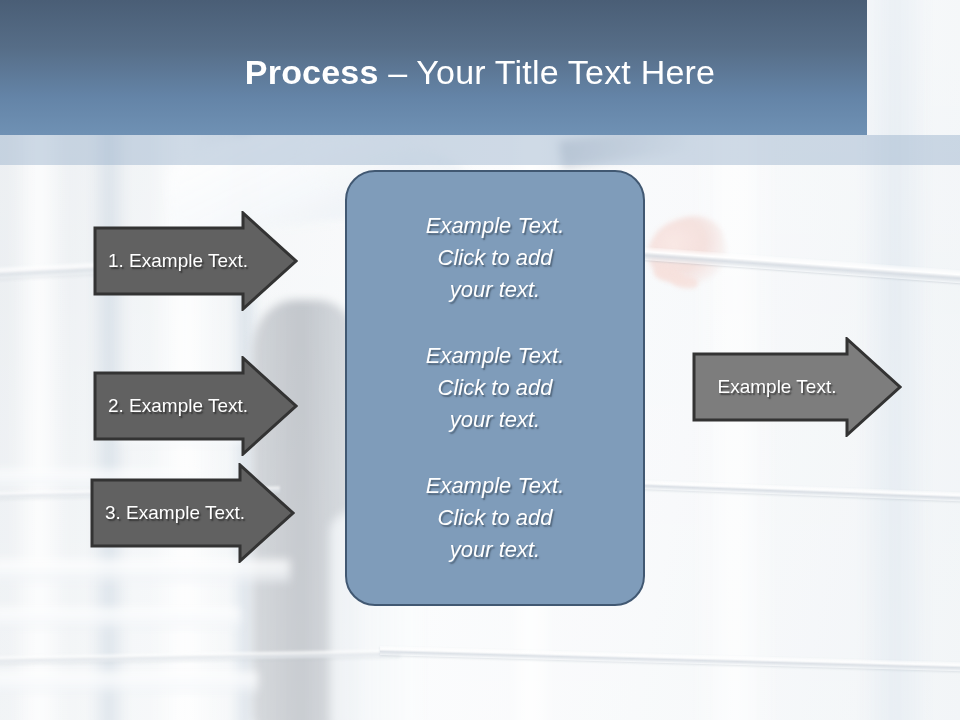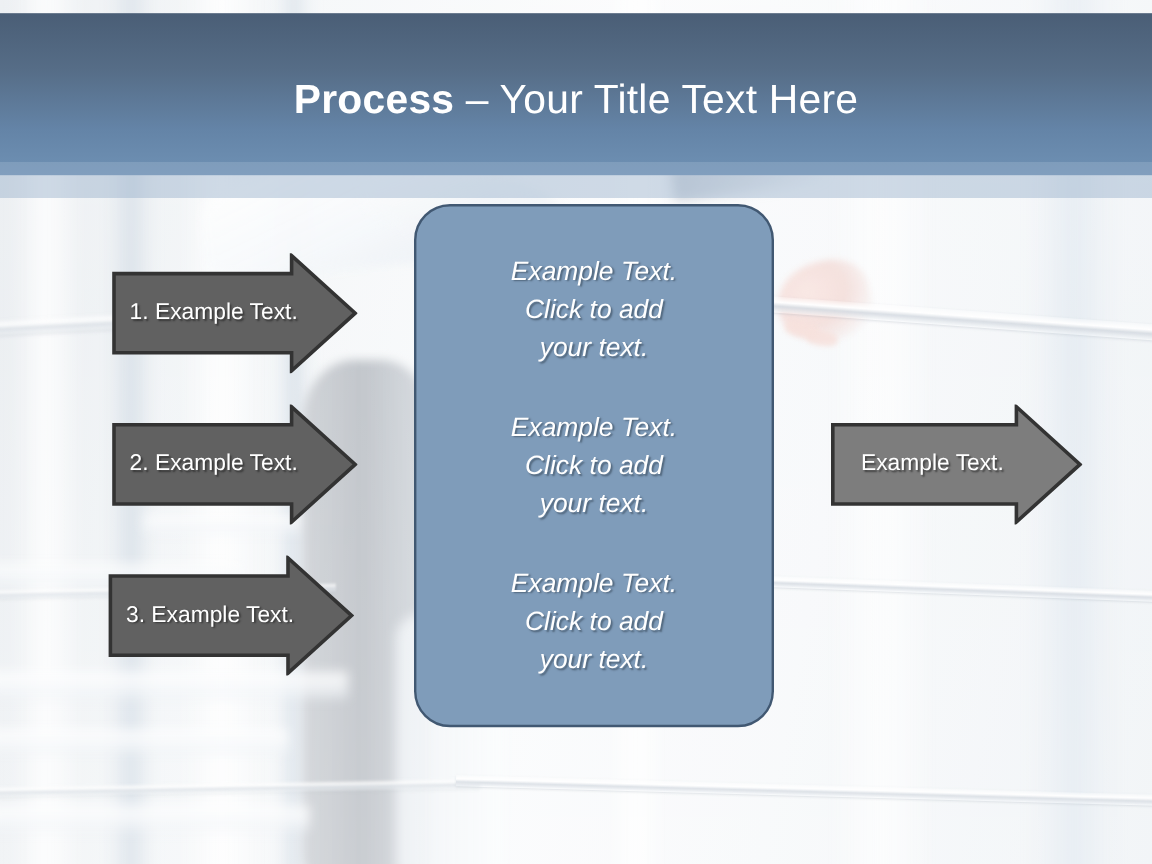--- a/index.html
+++ b/index.html
@@ -162,22 +162,22 @@
   
   .bg-wash {
     position: absolute;
     left: 0; top: 0; width: 960px; height: 720px;
     background: linear-gradient(180deg, rgba(255,255,255,.30) 0%, rgba(255,255,255,.16) 40%, rgba(255,255,255,.26) 100%);
   }
 
   
   .title-bar {
     position: absolute;
-    left: 0; top: 11px;
-    width: 960px; height: 135px;
+    left: 0; top: 0;
+    width: 867px; height: 135px;
     background: linear-gradient(180deg, #4a5e76 0%, #566d87 35%, #6484a7 72%, #6f91b4 100%);
   }
   .title-text {
     position: absolute;
     left: 0; top: 52px;
     width: 960px;
     text-align: center;
     color: #ffffff;
     font-size: 34px;
     line-height: 40px;
@@ -230,21 +230,21 @@
   .arrow-label {
     position: absolute;
     color: #ffffff;
     font-size: 19px;
     line-height: 22px;
     white-space: nowrap;
     text-shadow: 1.5px 1.5px 1.5px rgba(25,25,25,.6);
   }
 
   .arrow-left-1 { left: 93px; top: 211px; }
-  .arrow-left-2 { left: 93px; top: 337px; }
+  .arrow-left-2 { left: 93px; top: 356px; }
   .arrow-left-3 { left: 90px; top: 463px; }
   .arrow-left-1 .arrow-label,
   .arrow-left-2 .arrow-label,
   .arrow-left-3 .arrow-label {
     left: 15px; top: 39px;
   }
 
   .arrow-right { left: 692px; top: 337px; }
   .arrow-right .arrow-label {
     left: 0; top: 39px;

